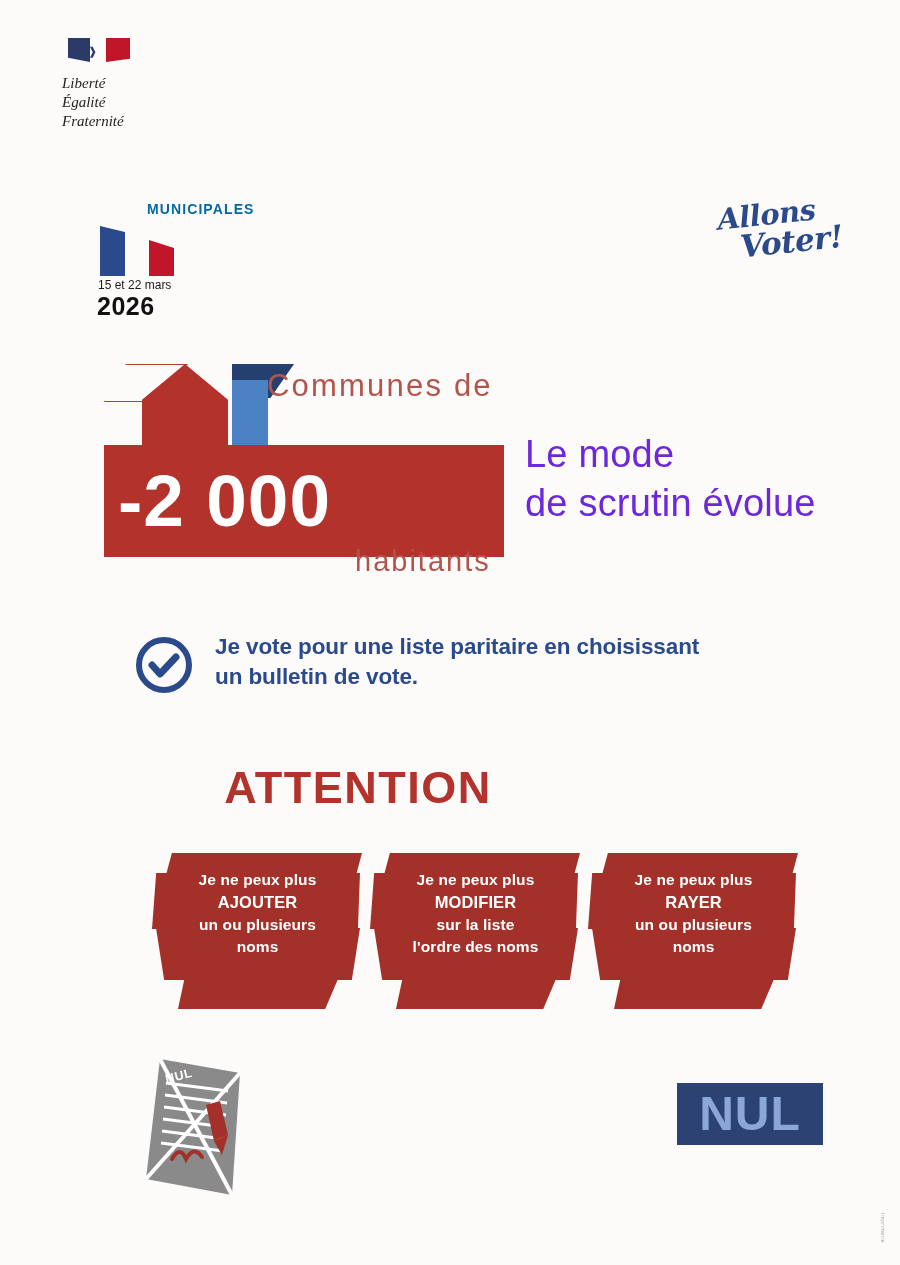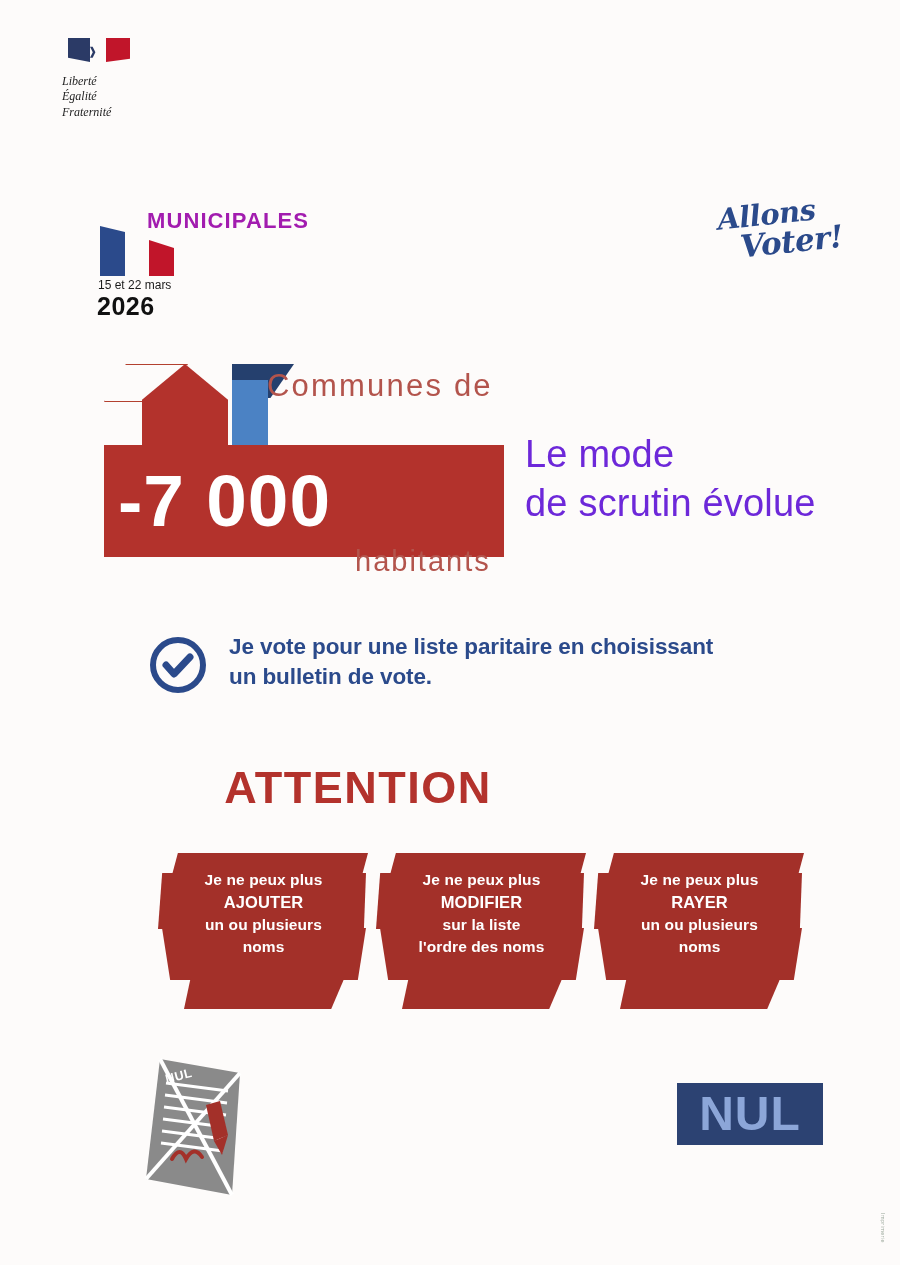--- a/index.html
+++ b/index.html
@@ -60,45 +60,45 @@
     font-size: 17.5px;
     font-weight: bold;
     letter-spacing: 0.2px;
     color: #111;
     line-height: 1.12;
   }
   .motto {
     margin-top: 7px;
     font-family: "Liberation Serif", serif;
     font-style: italic;
-    font-size: 12px;
+    font-size: 15px;
     line-height: 1.28;
     color: #222;
   }
 
   
   #elections {
     position: absolute;
     left: 95px;
     top: 200px;
     width: 300px;
   }
   .elec-line1 {
     font-size: 20.5px;
     letter-spacing: 1.2px;
     color: #1b1b1b;
     font-weight: 300;
   }
   .elec-line2 {
-    font-size: 22px;
+    font-size: 14px;
     letter-spacing: 1.1px;
-    color: #a21caf;
+    color: #0369a1;
     font-weight: bold;
     margin-left: 52px;
-    margin-top: 8px;
+    margin-top: 1px;
   }
   .elec-flag {
     position: absolute;
     left: 5px;
     top: 26px;
     width: 76px;
     height: 50px;
   }
   .elec-flag .f1 {
     position: absolute; left: 0; top: 0;
@@ -226,21 +226,21 @@
     position: absolute;
     left: 525px; top: 80px;
     font-size: 38px;
     font-weight: normal;
     line-height: 1.28;
     color: #6d28d9;
     letter-spacing: 0.2px;
   }
 
   
-  #statement { position: absolute; left: 147px; top: 632px; width: 700px; }
+  #statement { position: absolute; left: 133px; top: 632px; width: 700px; }
   #statement .check {
     position: absolute; left: 0; top: 2px;
     width: 62px; height: 62px;
   }
   #statement .stext {
     margin-left: 82px;
     font-size: 22.5px;
     font-weight: bold;
     line-height: 1.32;
     color: #2b4a8b;
@@ -253,21 +253,21 @@
     left: 0; top: 762px;
     width: 716px;
     text-align: center;
     font-size: 45px;
     font-weight: bold;
     letter-spacing: 1.5px;
     color: #b3322c;
   }
 
   
-  #warnings { position: absolute; left: 0; top: 845px; width: 857px; height: 175px; margin-left: 6px; }
+  #warnings { position: absolute; left: 0; top: 845px; width: 857px; height: 175px; }
   .ribbon { position: absolute; width: 215px; height: 170px; }
   .ribbon .band { position: absolute; background: #a33029; }
   .ribbon .b1 { left: 16px; top: 8px;  width: 196px; height: 22px;
                 clip-path: polygon(3% 0, 100% 0, 97% 100%, 0 100%); }
   .ribbon .b2 { left: 2px;  top: 28px; width: 208px; height: 56px;
                 clip-path: polygon(2% 0, 100% 0, 99% 100%, 0 100%); }
   .ribbon .b3 { left: 6px;  top: 83px; width: 204px; height: 52px;
                 clip-path: polygon(0 0, 100% 0, 96% 100%, 4% 100%); }
   .ribbon .b4 { left: 28px; top: 134px; width: 160px; height: 30px;
                 clip-path: polygon(4% 0, 100% 0, 92% 100%, 0 100%); }
@@ -370,21 +370,21 @@
 
   <div id="hero">
     <div class="house">
       <div class="roof-left"></div>
       <div class="body"></div>
       <div class="tower-roof"></div>
       <div class="tower"></div>
     </div>
     <div class="communes-label">Communes de</div>
     <div class="red-bar"></div>
-    <div class="big-number">-7 000</div>
+    <div class="big-number">-2 000</div>
     <div class="habitants">habitants</div>
     <div class="hero-head">
       <div>Le mode</div>
       <div>de scrutin évolue</div>
     </div>
   </div>
 
   <div id="statement">
     <span class="check">
       <svg width="62" height="62" viewBox="0 0 62 62">

